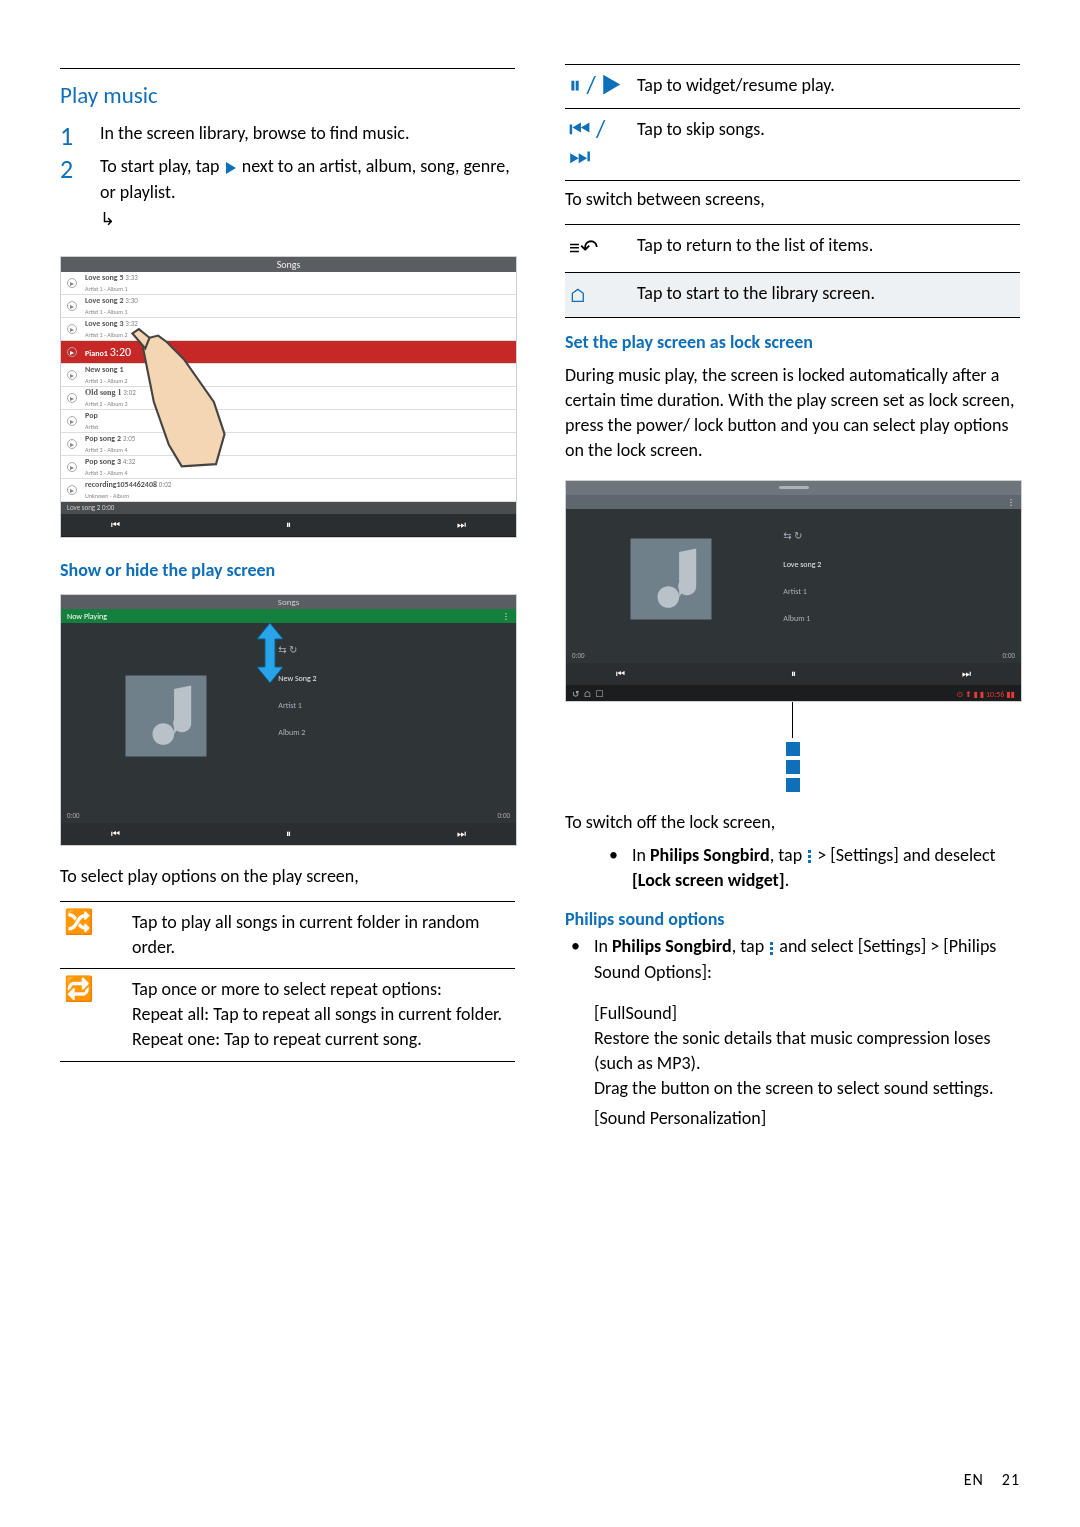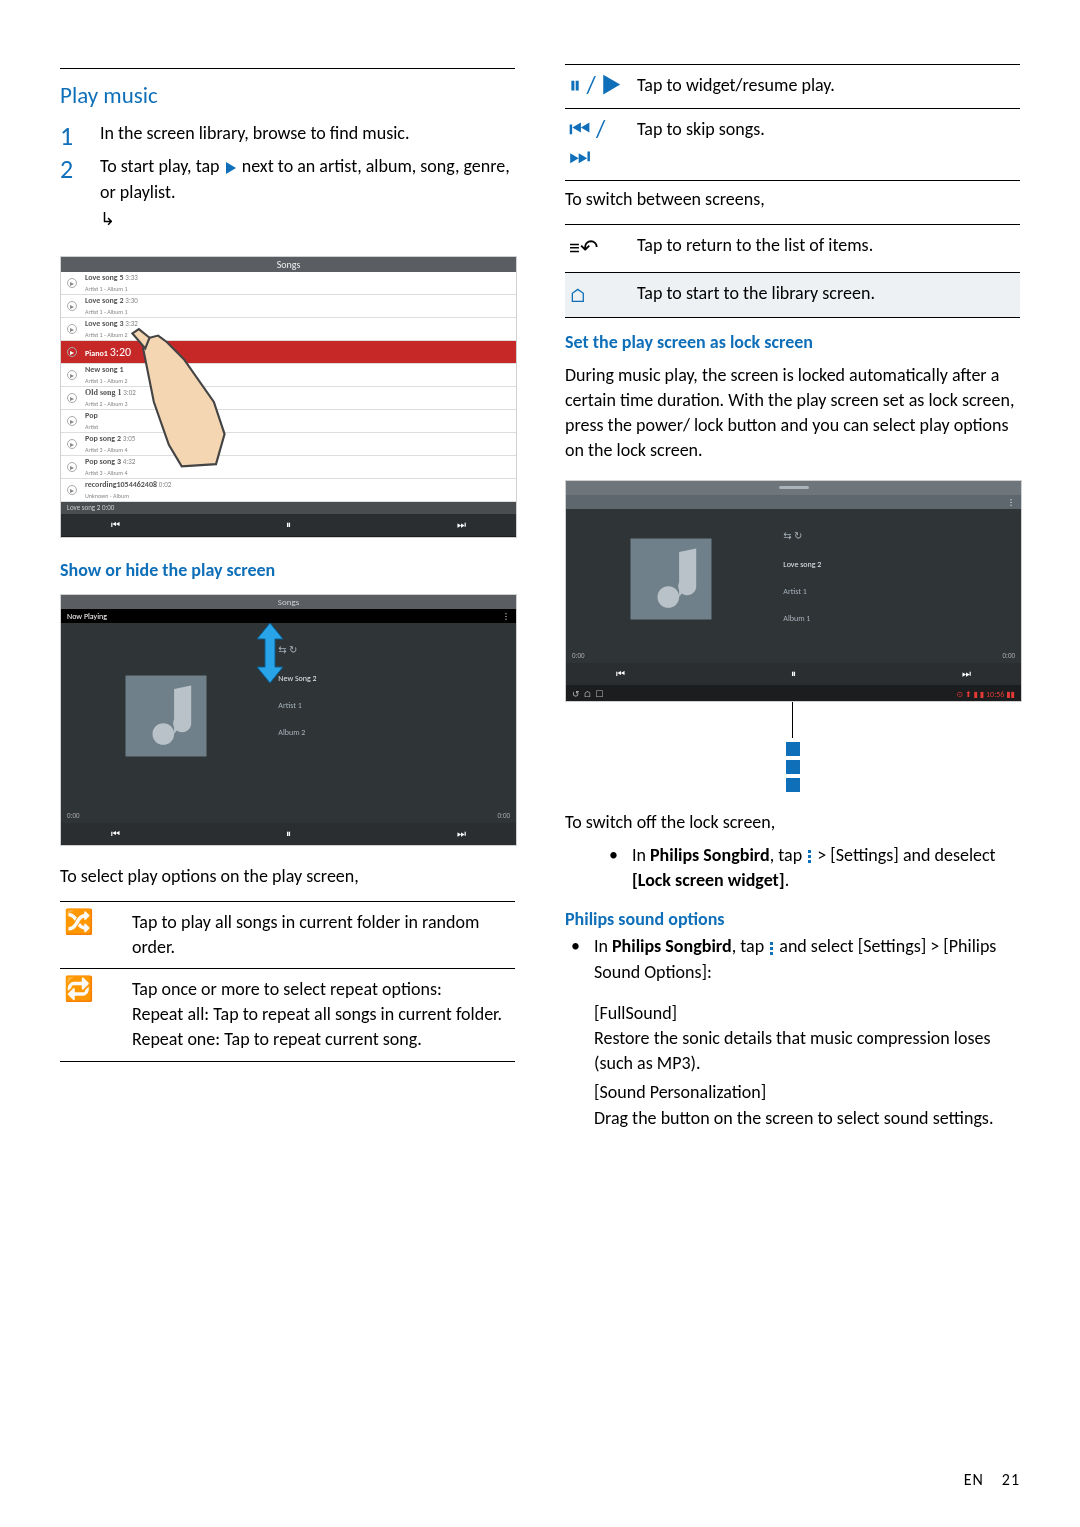--- a/index.html
+++ b/index.html
@@ -166,21 +166,21 @@
     background:#2f3437;
     border:1px solid #d0d0d0;
     margin: 8px 0 12px 0;
     position: relative;
     overflow:hidden;
     color:#ccc;
   }
   .ss2-top {
     height: 14px; background:#5a5e62; font-size:9px; text-align:center; line-height:14px;
   }
-  .ss2-tab { height: 14px; background:#000000; font-size:8px; padding:0 6px; line-height:14px; color:#fff; display:flex; justify-content:space-between;}
+  .ss2-tab { height: 14px; background:#15803d; font-size:8px; padding:0 6px; line-height:14px; color:#fff; display:flex; justify-content:space-between;}
   .ss2-body { display:flex; height: calc(100% - 64px);}
   .ss2-art {
     width: 46%; display:flex; align-items:center; justify-content:center;
   }
   .note-svg { width: 90px; height: 90px; }
   .ss2-meta {
     flex:1; padding: 20px 8px 4px 8px; font-size:8px; color:#a5b0b8;
     display:flex; flex-direction:column; gap:16px;
   }
   .ss2-meta .t1 { color:#dfe6ea; }
@@ -494,22 +494,22 @@
     <div class="bullet-row">
       <div class="bullet-dot"></div>
       <div>
         <span>In </span><b>Philips Songbird</b><span>, tap </span><span class="inline-icon-menu">
             <span></span>
             <span></span>
             <span></span>
           </span><span> and select [Settings] &gt; [Philips Sound Options]:</span>
         <div style="margin-top:16px;">[FullSound]</div>
         <div>Restore the sonic details that music compression loses (such as MP3).</div>
+        <div>Drag the button on the screen to select sound settings.</div>
         <div style="margin-top:4px;">[Sound Personalization]</div>
-        <div>Drag the button on the screen to select sound settings.</div>
       </div>
     </div>
   </div>
 
   <div class="footer">
     <span class="en">EN</span><span>21</span>
   </div>
 </div>
 
 </body></html>

